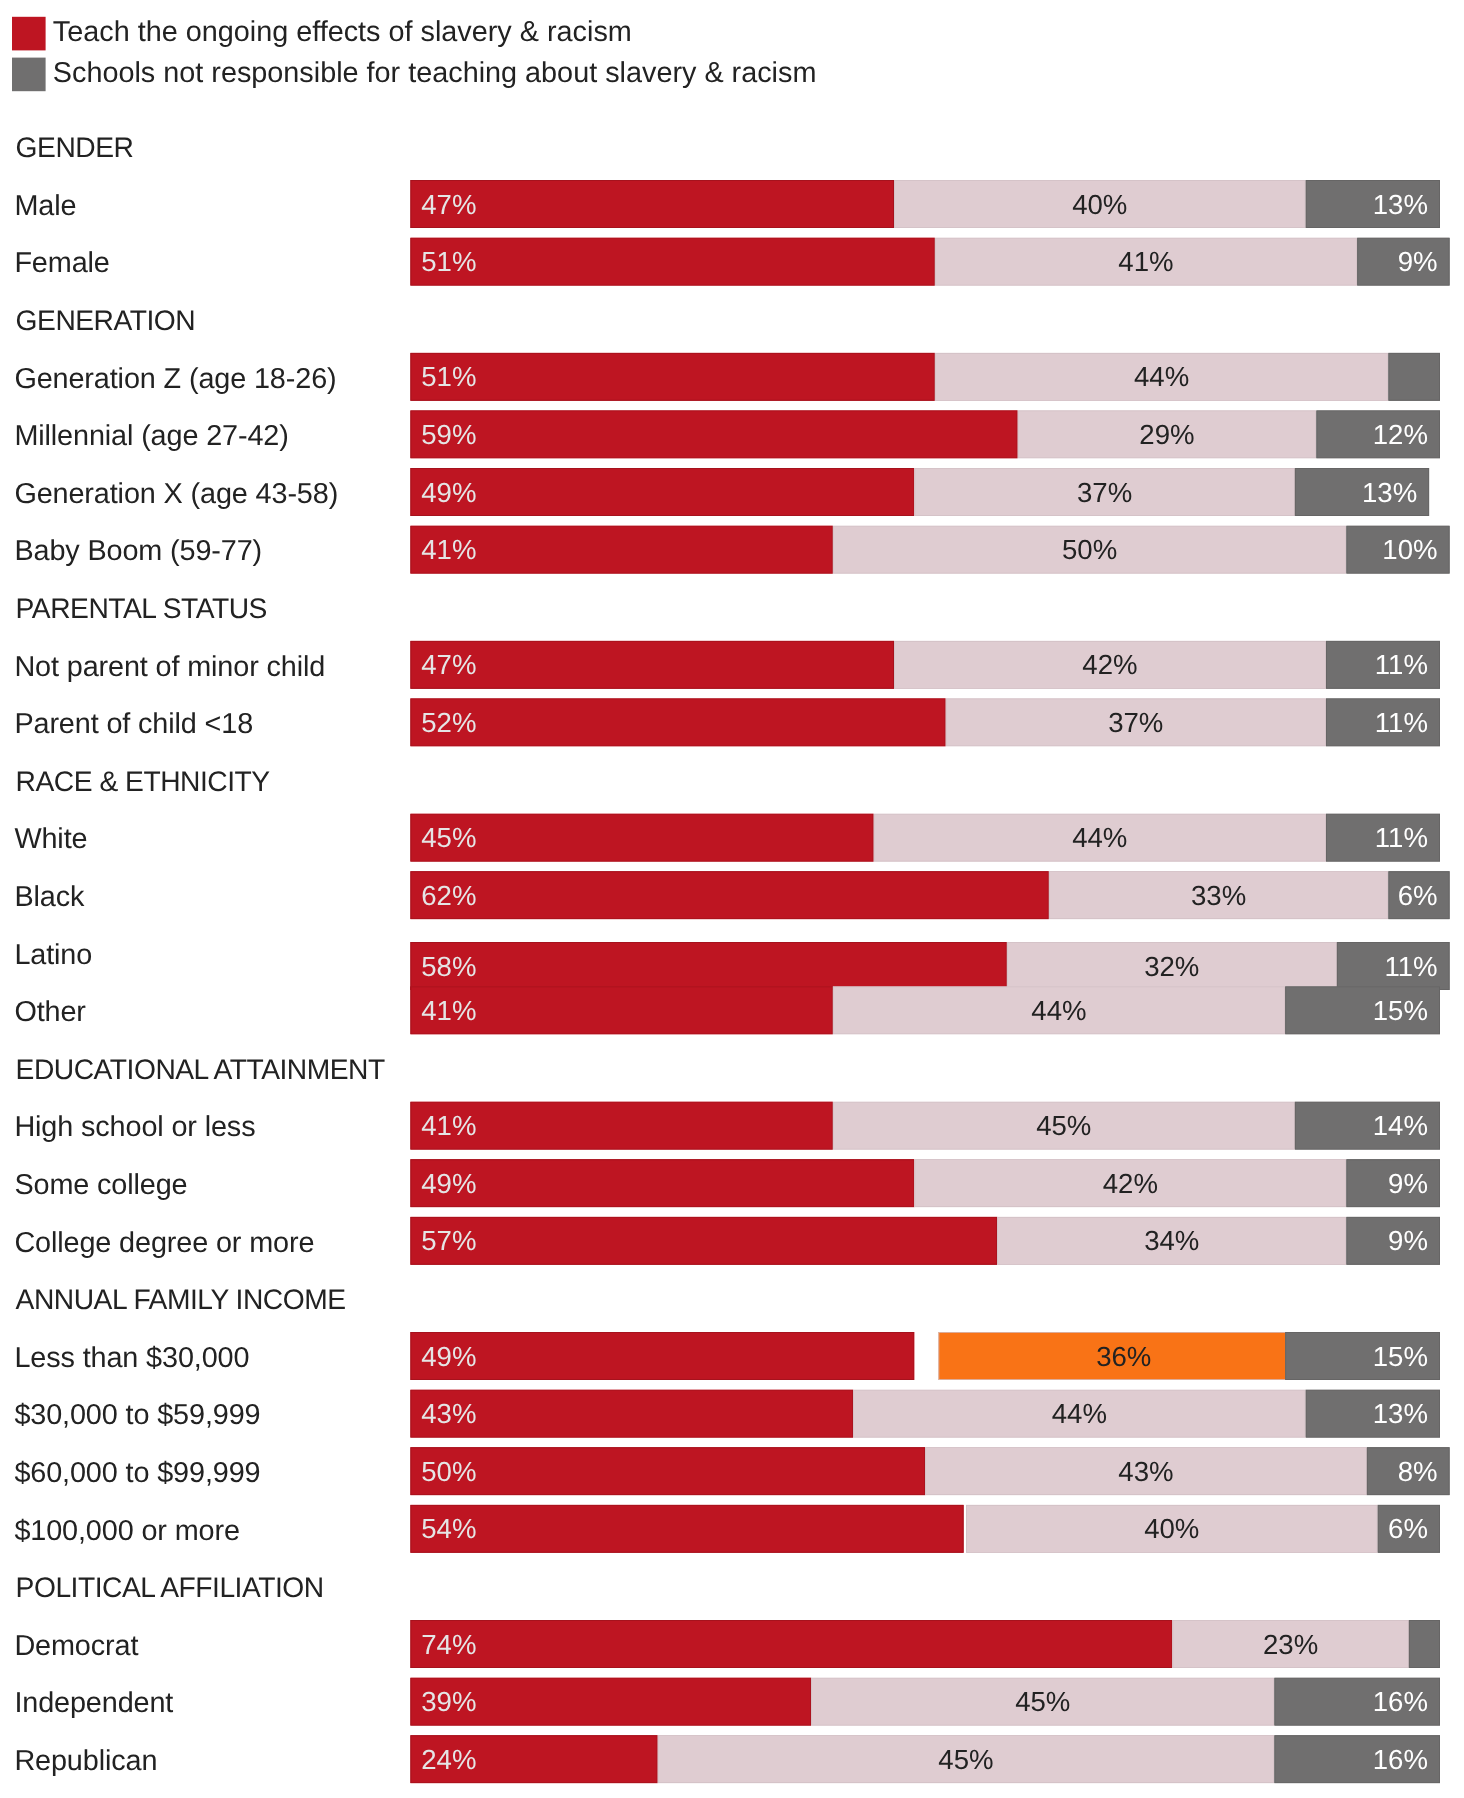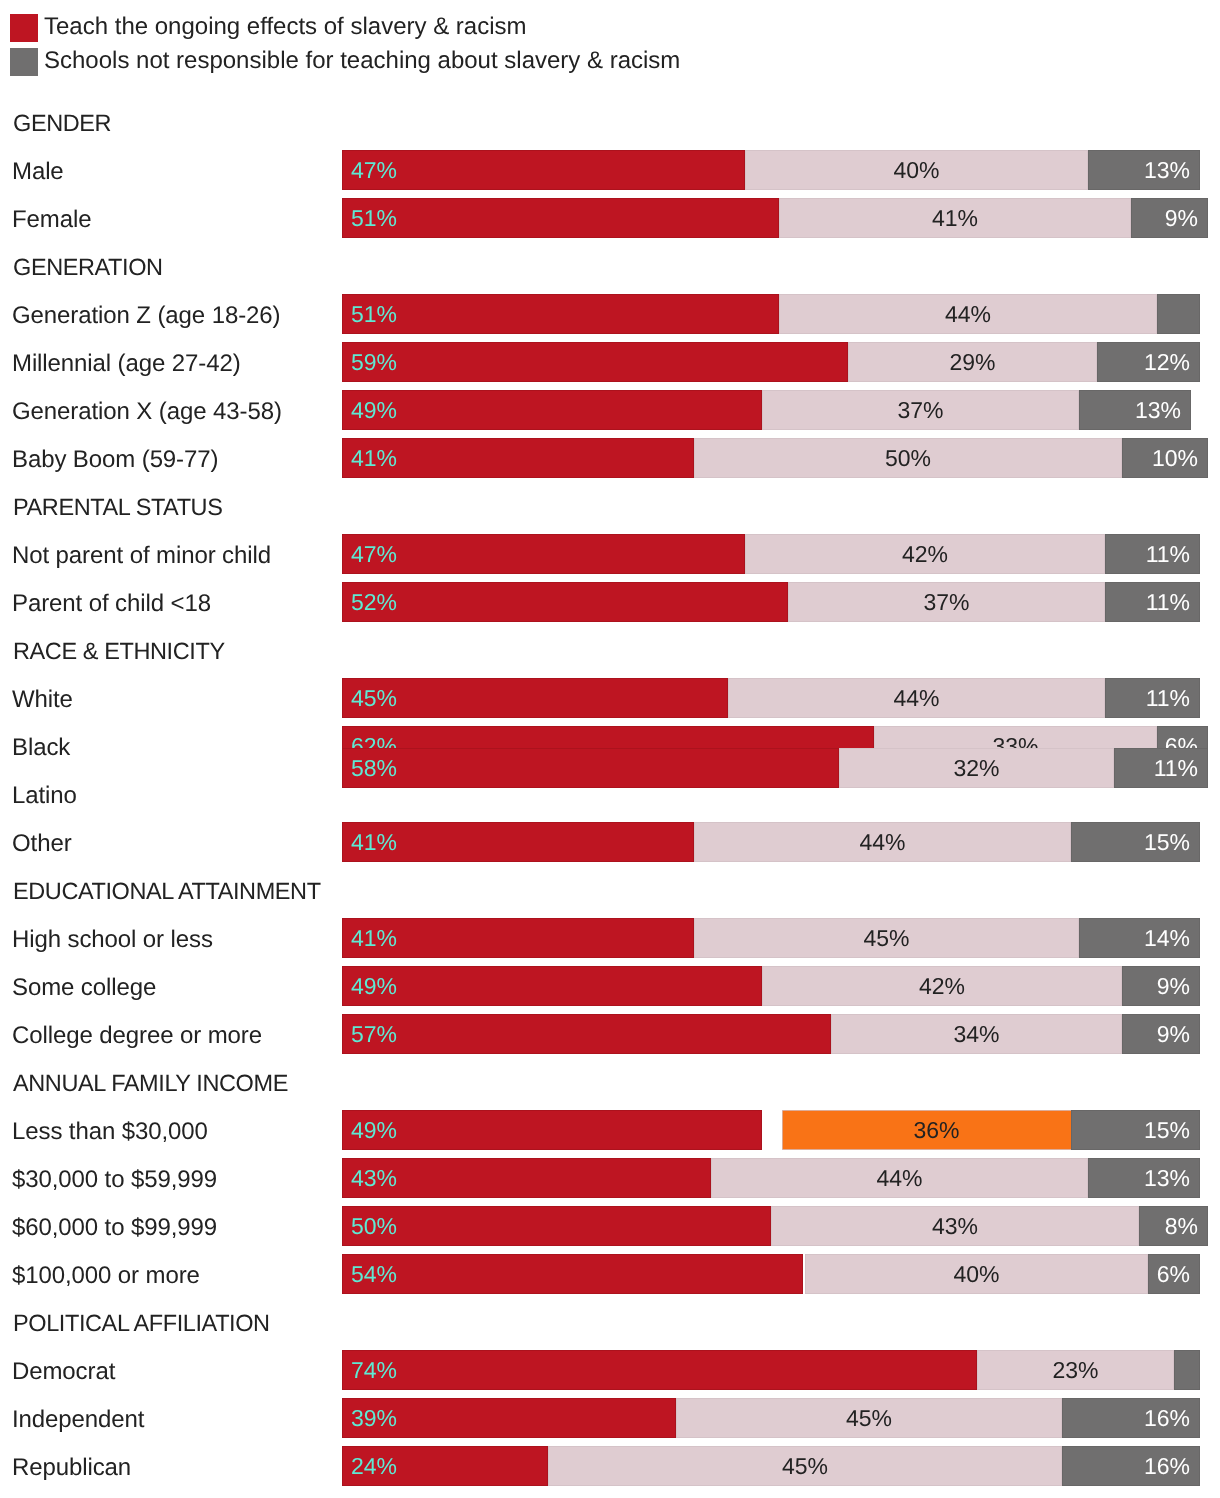--- a/index.html
+++ b/index.html
@@ -17,21 +17,21 @@
             line-height:normal;white-space:nowrap;}
   .row-label{position:absolute;left:12px;font-size:24px;letter-spacing:-0.1px;
              line-height:normal;white-space:nowrap;}
   .bar{position:absolute;}
   .seg{position:absolute;top:0;height:40px;box-sizing:border-box;
        font-size:23px;line-height:40px;white-space:nowrap;overflow:hidden;}
   .seg.s0{box-shadow:inset 0 0 0 0.8px #A6121D;}
   .seg.s1{box-shadow:inset 0 0 0 0.7px #D2C0C5;}
   .seg.s2{box-shadow:inset 0 0 0 0.8px #666565;}
   .seg .v{position:absolute;top:0;line-height:40px;}
-  .seg.s0 .v{left:9px;color:#5eead4;}
+  .seg.s0 .v{left:9px;color:#e5e5e5;}
   .seg.s1 .v{left:0;width:100%;text-align:center;color:#222222;}
   .seg.s2 .v{right:10px;color:#FFFFFF;}
 </style>
 </head>
 <body>
 
 <div id="legend">
   <div class="legend-item" style="left:10px;top:14px">
     <span class="swatch" style="background:#BE1522"></span>
     <span class="legend-label">Teach the ongoing effects of slavery &amp; racism</span>
@@ -187,21 +187,21 @@
         <div class="seg s1" style="left:532px;width:283px;background:#DFCCD1">
             <span class="v">33%</span>
           </div>
         <div class="seg s2" style="left:815px;width:51px;background:#706F6F">
             <span class="v">6%</span>
           </div>
       </div>
     </div>
     <div class="row">
       <div class="row-label" style="top:782px">Latino</div>
-      <div class="bar" style="left:342px;top:748px;width:866px;height:24px">
+      <div class="bar" style="left:342px;top:785px;width:866px;height:24px">
         <div class="seg s0" style="left:0px;width:497px;background:#BE1522">
             <span class="v">58%</span>
           </div>
         <div class="seg s1" style="left:497px;width:275px;background:#DFCCD1">
             <span class="v">32%</span>
           </div>
         <div class="seg s2" style="left:772px;width:94px;background:#706F6F">
             <span class="v">11%</span>
           </div>
       </div>

